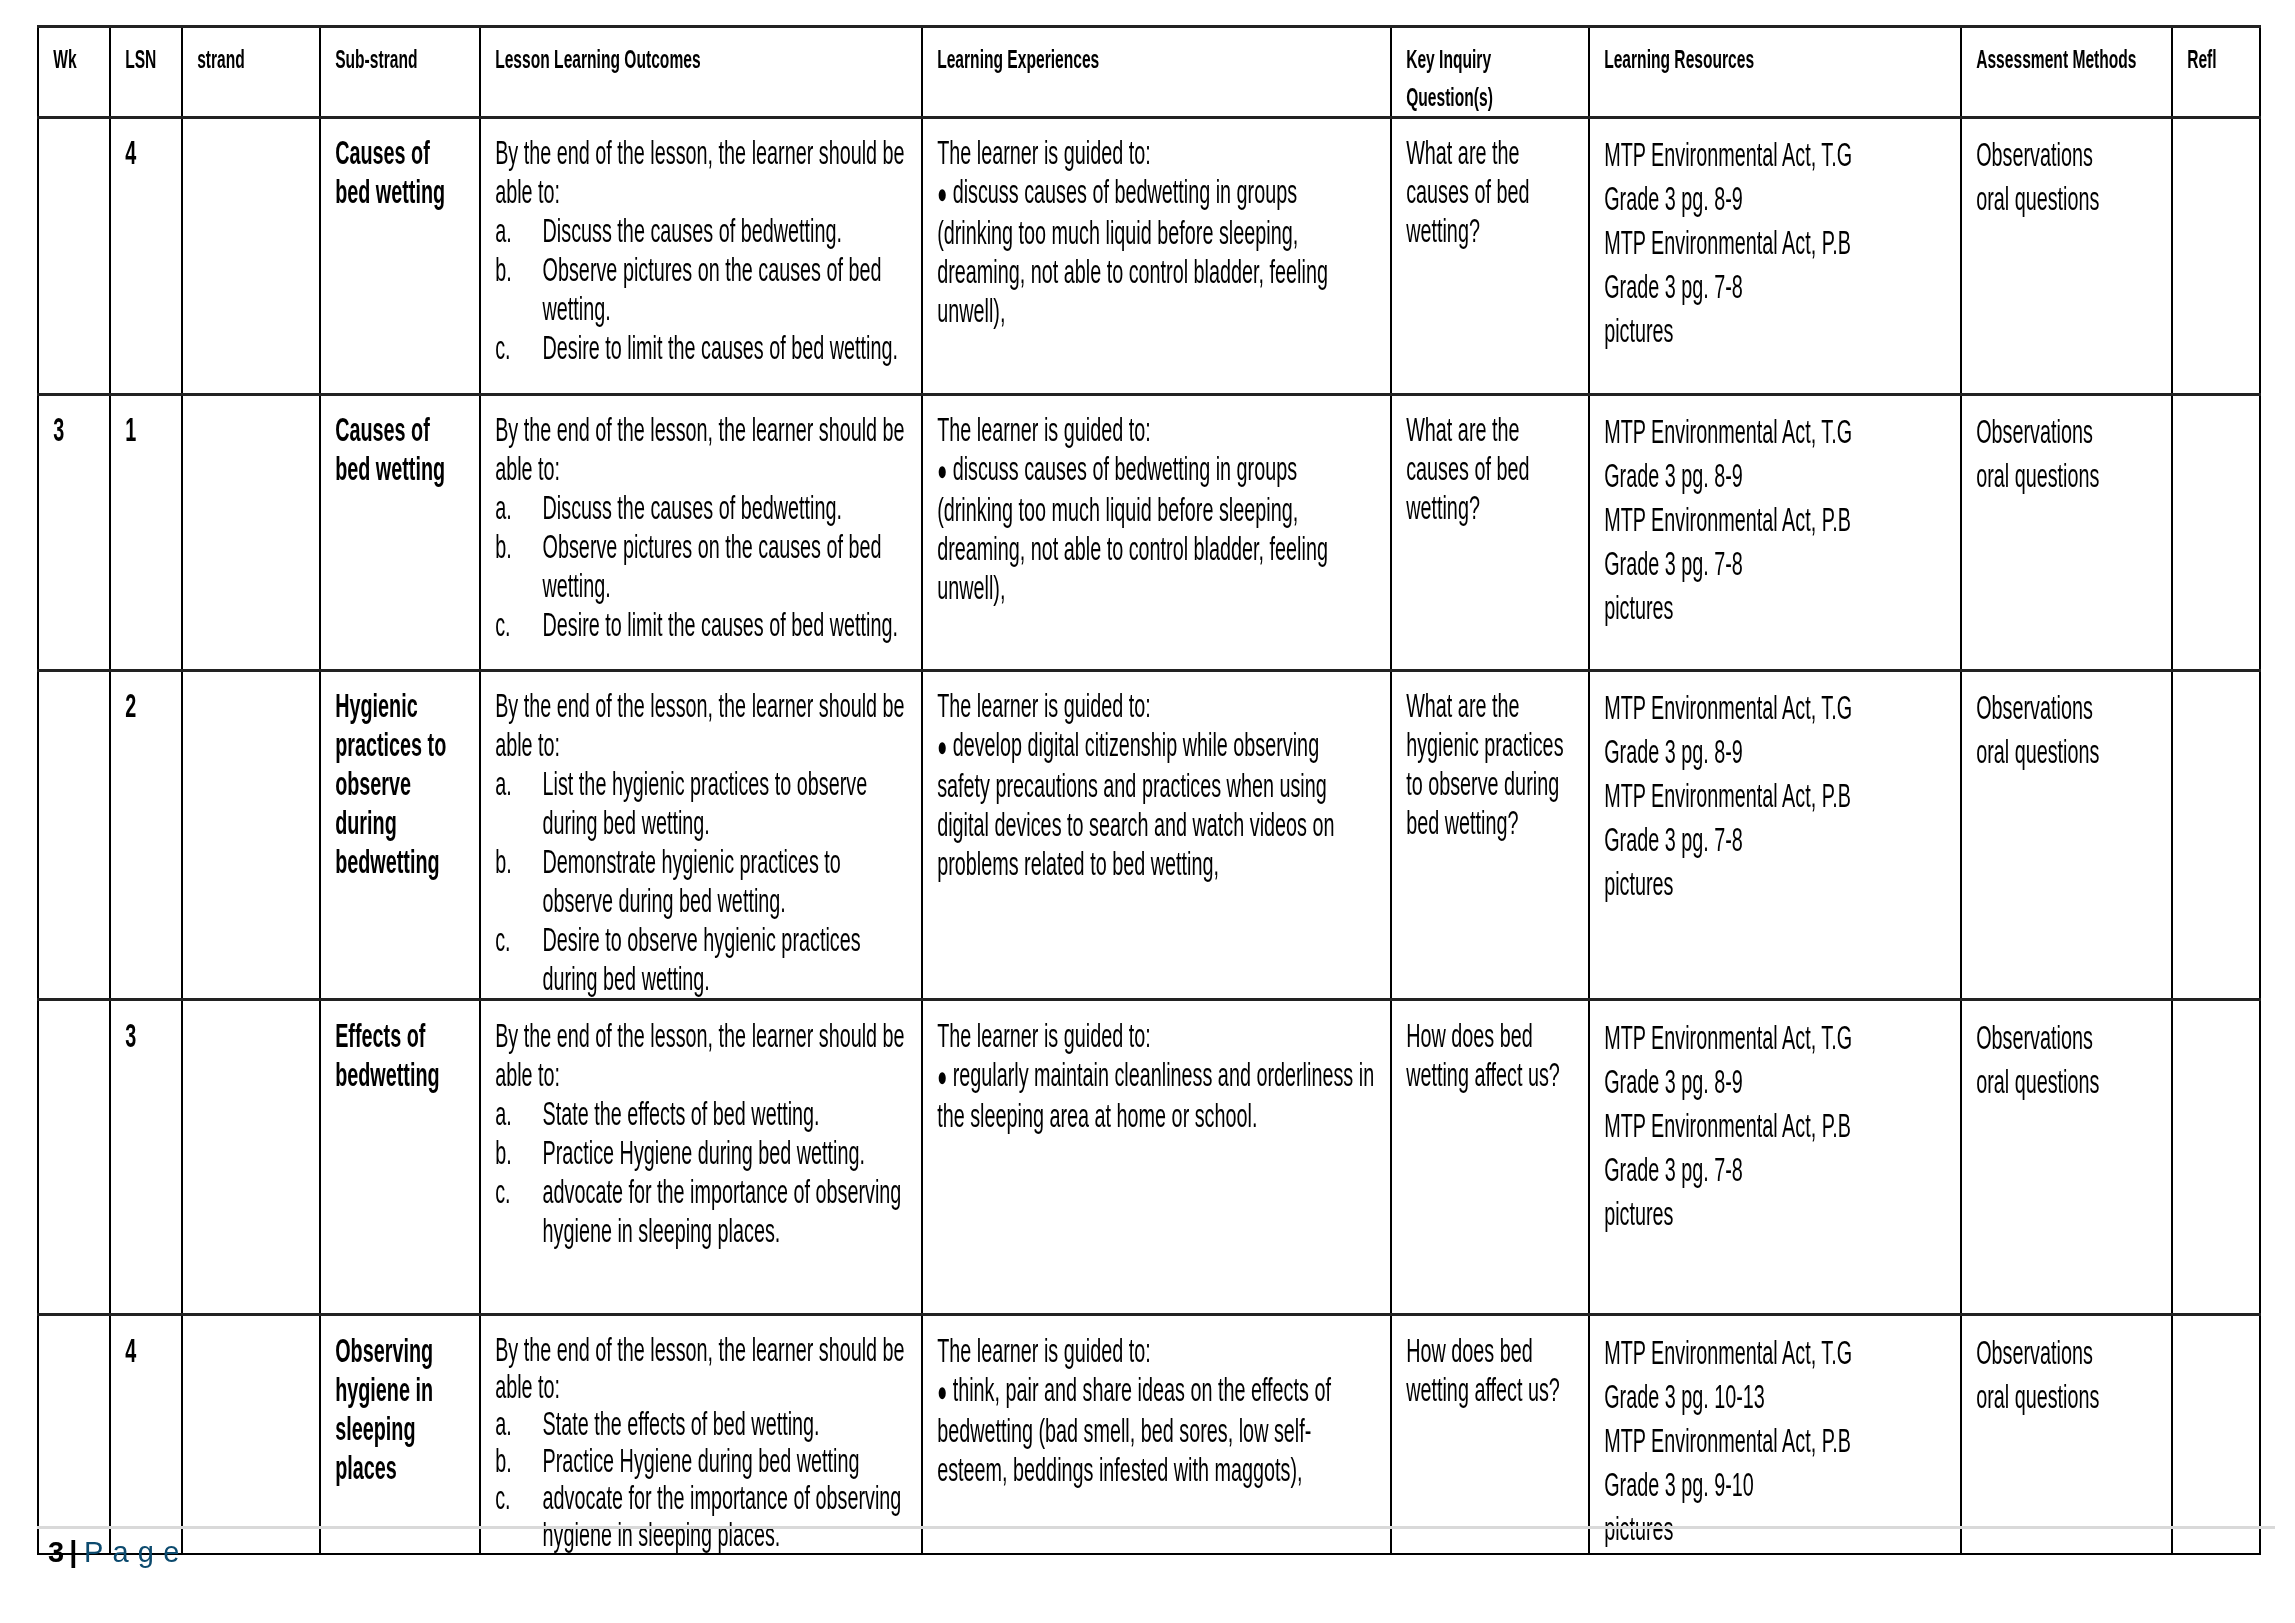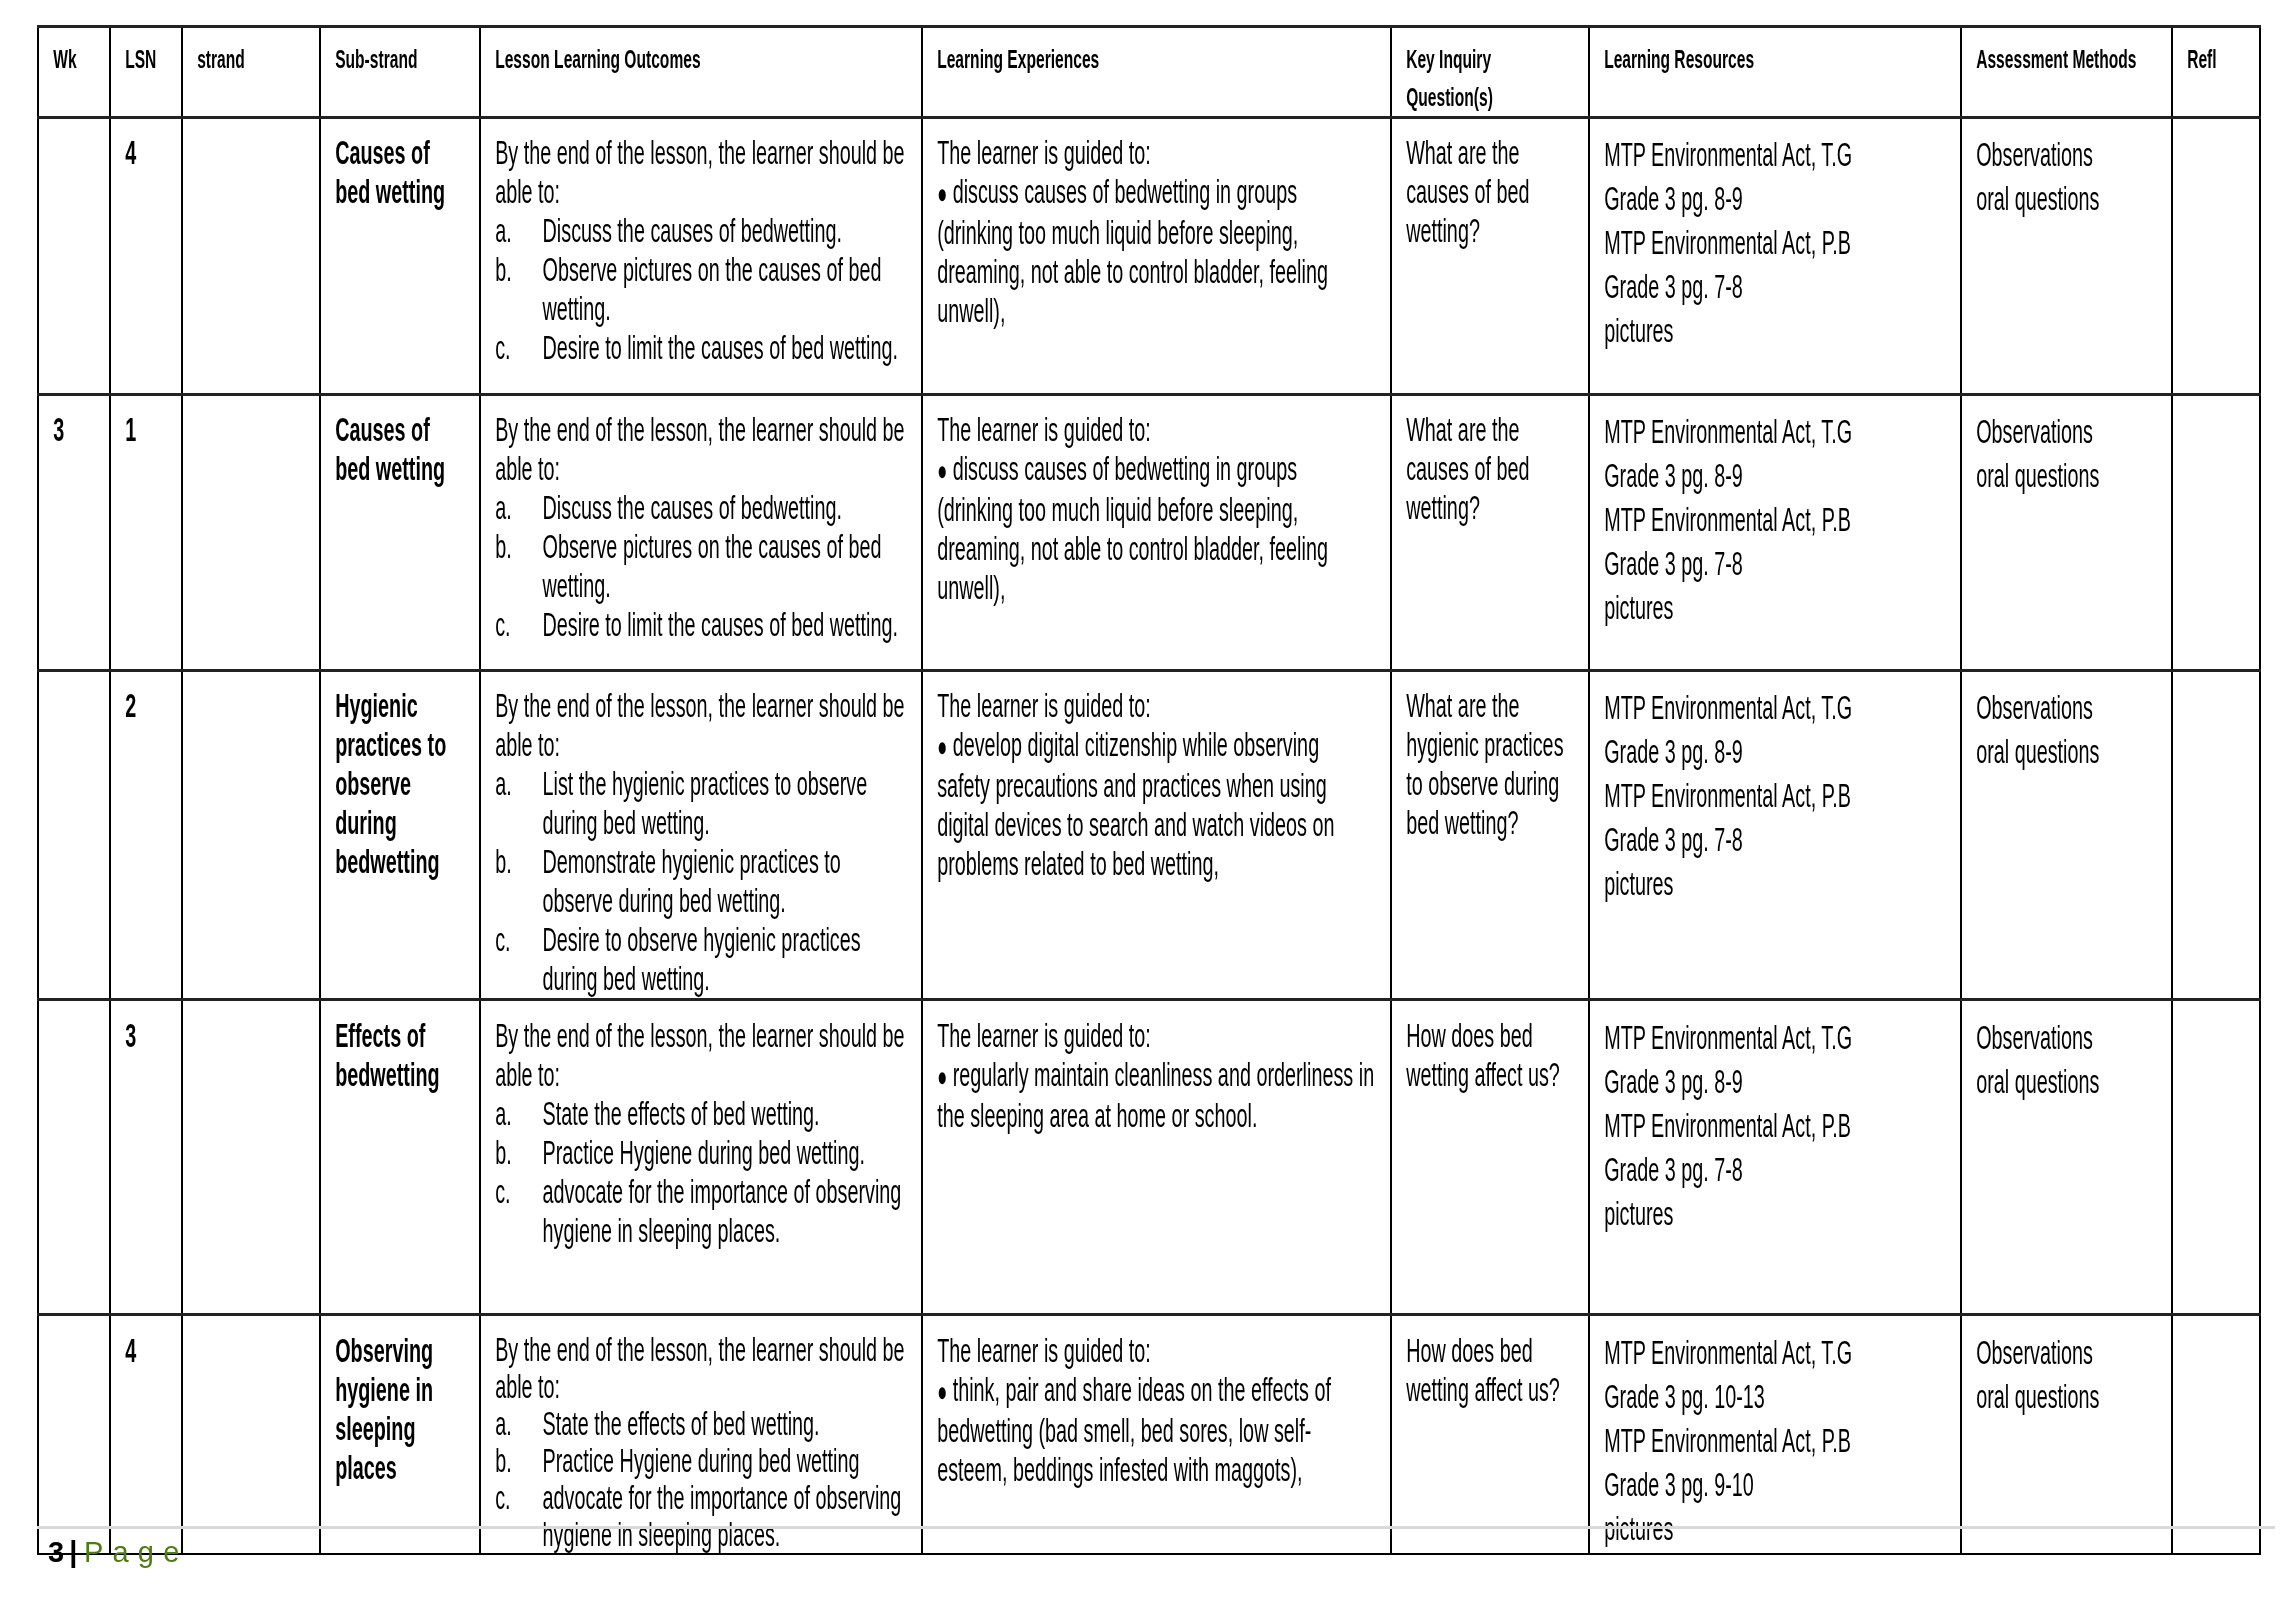--- a/index.html
+++ b/index.html
@@ -15,21 +15,21 @@
   .outcomes .intro { display:block; }
   .olist { margin:0; padding:0; list-style:none; }
   .olist li { position:relative; padding-left:79px; line-height:39px; }
   .olist li .mk { position:absolute; left:0; top:0; }
   .res div { line-height:44px; }
   .bullet { font-size:27.5px; }
   .footer-line { position:absolute; left:37px; top:1526px; width:2238px; height:2.6px; background:#d9d9d9; }
   .footer { position:absolute; left:48px; top:1536px; font-size:29px; line-height:33px; }
   .footer .pg { font-weight:bold; color:#000; }
   .footer .bar { font-weight:bold; color:#000; margin:0 6.5px 0 5.2px; }
-  .footer .word { color:#4d7c0f; letter-spacing:9.2px; }
+  .footer .word { color:#0c4a6e; letter-spacing:9.2px; }
 </style>
 </head>
 <body>
 
 <table class="scheme">
   <colgroup>
     <col style="width:72px">
       <col style="width:72px">
       <col style="width:138px">
       <col style="width:160px">

